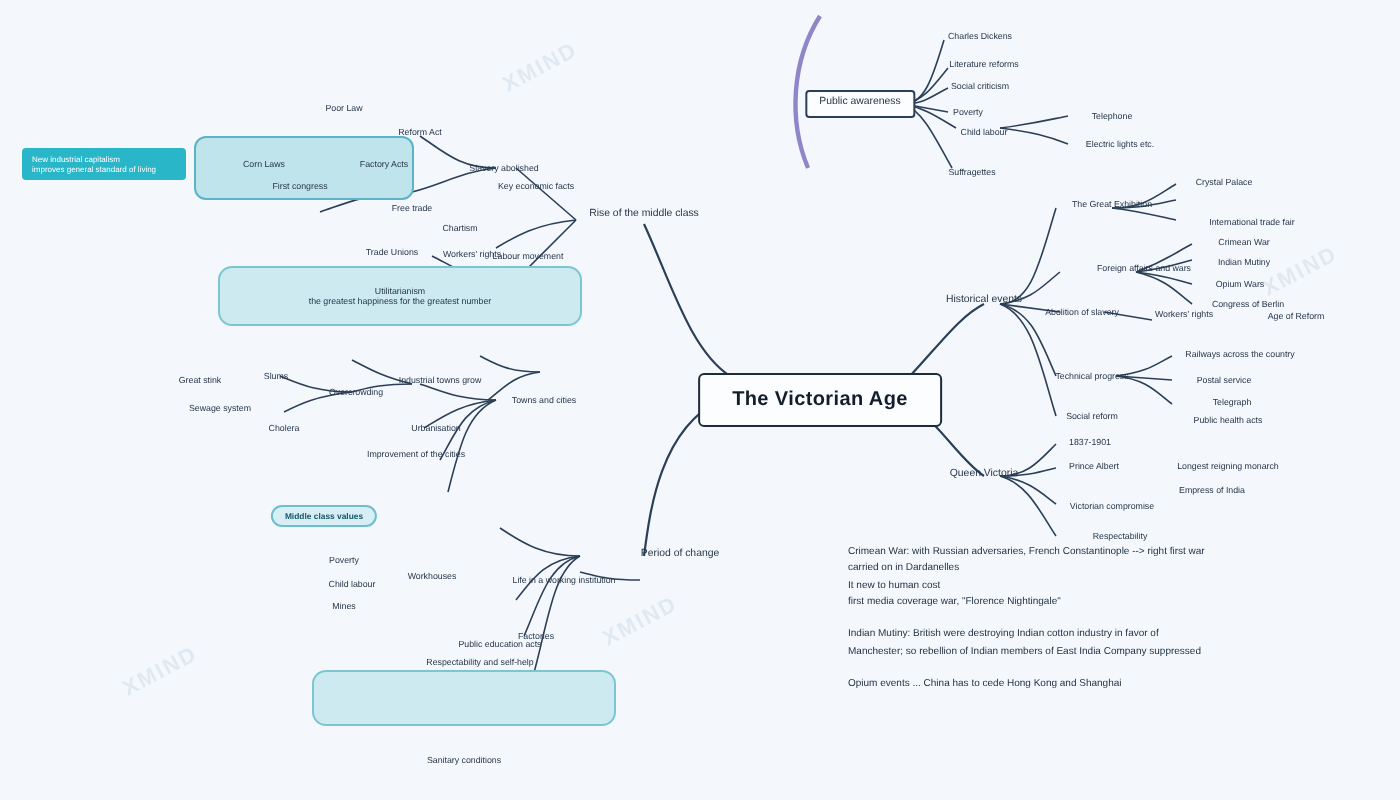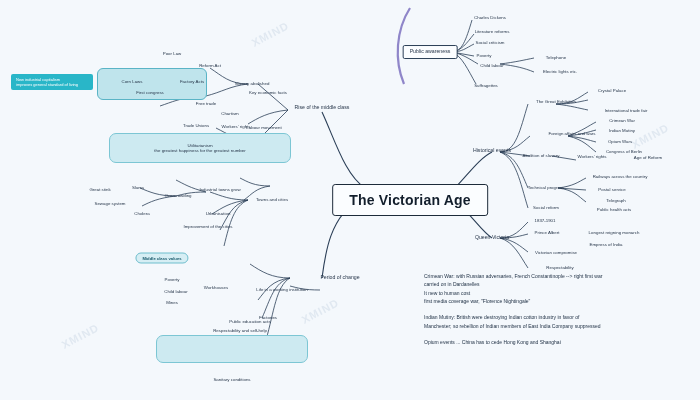--- a/index.html
+++ b/index.html
@@ -16,21 +16,21 @@
   .node{
     position:absolute;white-space:nowrap;
     font-size:4.4px;line-height:1.15;color:#27364a;
     transform:translate(-50%,-50%);
     text-align:center;
   }
   .node.lg{font-size:5.2px;}
   .center{
     position:absolute;transform:translate(-50%,-50%);
     background:#fbfdff;border:1px solid #1d2b3a;border-radius:3px;
-    padding:7px 16px;font-size:14px;font-weight:bold;color:#121e2c;
+    padding:7px 16px;font-size:10px;font-weight:bold;color:#121e2c;
     letter-spacing:.2px;
   }
   .tealbox{
     position:absolute;transform:translate(-50%,-50%);
     background:#29b6c8;color:#ffffff;border-radius:2px;
     padding:3px 5px;font-size:4px;line-height:1.25;text-align:left;
     white-space:pre-line;
   }
   .tealfill{
     position:absolute;transform:translate(-50%,-50%);

